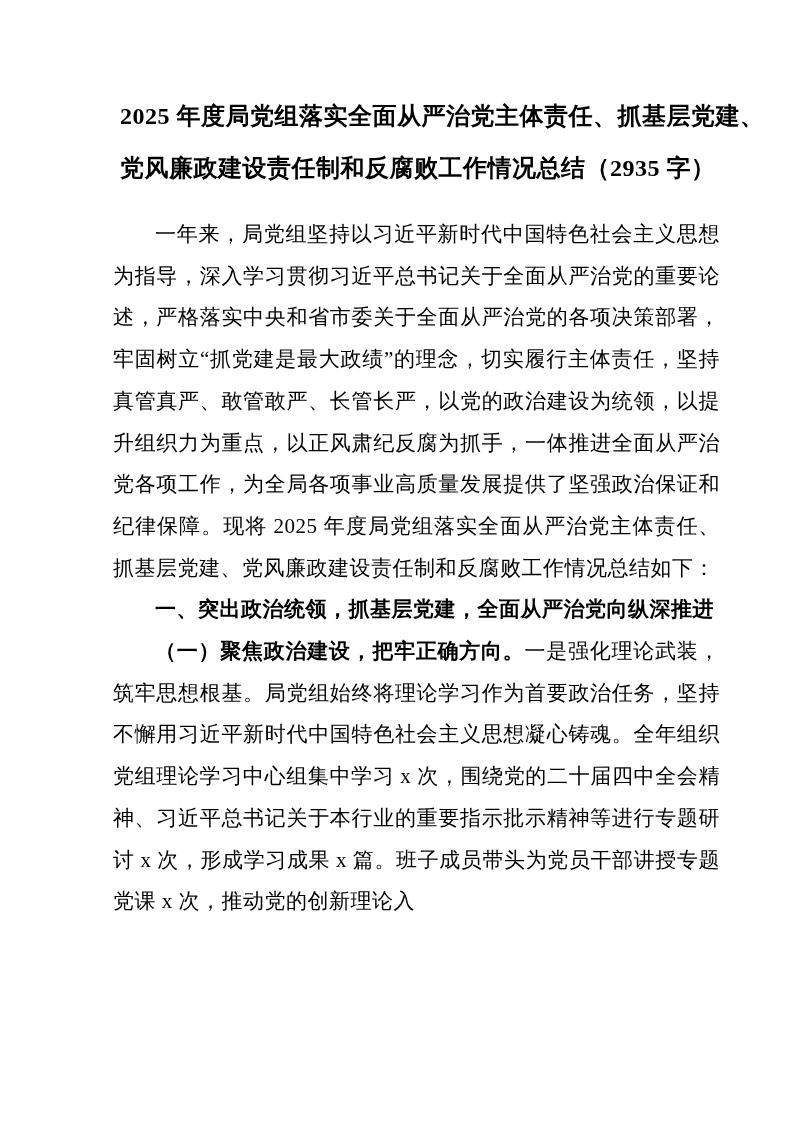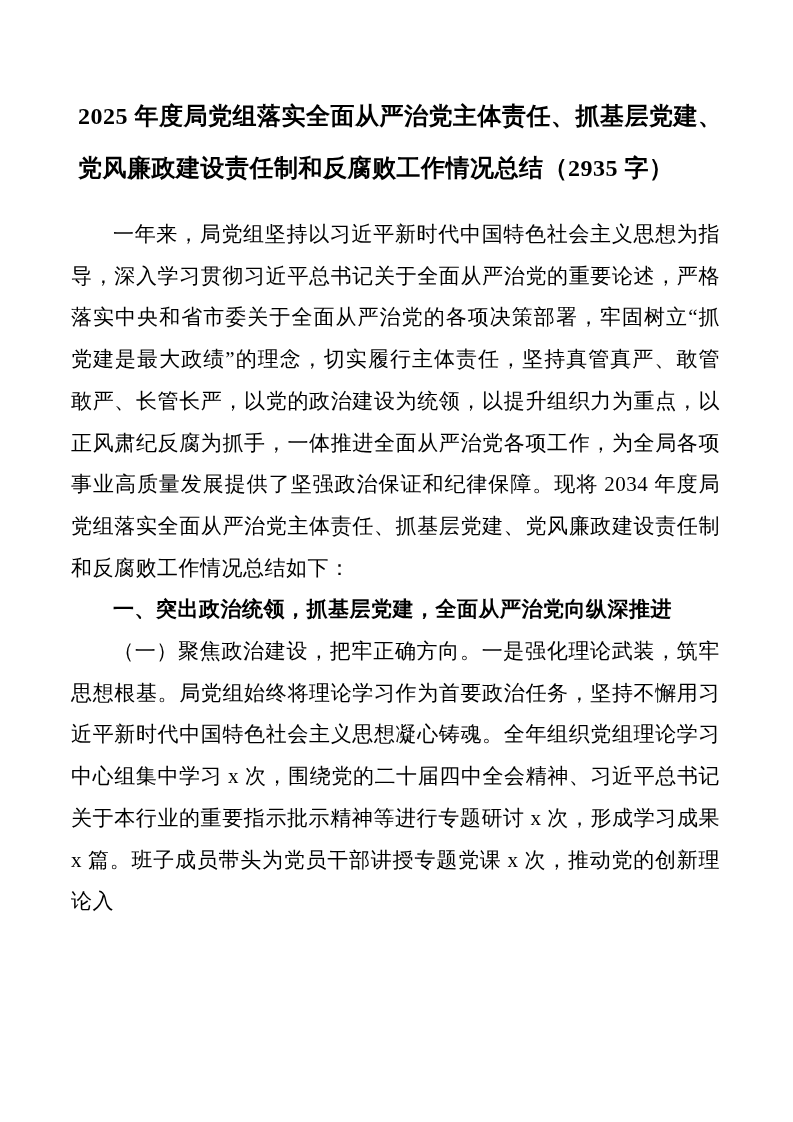--- a/index.html
+++ b/index.html
@@ -5,21 +5,21 @@
   html, body {
     margin: 0;
     padding: 0;
     background: #ffffff;
   }
   .page {
     position: relative;
     width: 793px;
     height: 932px;
     box-sizing: border-box;
-    padding: 90px 73px 0 71px;
+    padding: 90px 73px 0 113px;
     background: #ffffff;
     color: #000000;
     font-family: "Liberation Serif", "DejaVu Serif", serif;
     overflow: hidden;
   }
   .doc-title {
     margin: 0 0 20px 0;
     padding-left: 7px;
     font-size: 24px;
     line-height: 52px;
@@ -36,32 +36,32 @@
     line-height: 41.7px;
     text-align: justify;
     text-indent: 2em;
     letter-spacing: 0.5px;
     word-break: break-all;
   }
   .section-heading {
     font-weight: bold;
   }
   .lead-bold {
-    font-weight: normal;
+    font-weight: bold;
   }
 </style>
 </head>
 <body>
 
 <div class="page">
 
   <h1 class="doc-title">
     <span class="title-line">2025 年度局党组落实全面从严治党主体责任、抓基层党建、</span>
     <span class="title-line">党风廉政建设责任制和反腐败工作情况总结（2935 字）</span>
   </h1>
 
-  <p class="para">一年来，局党组坚持以习近平新时代中国特色社会主义思想为指导，深入学习贯彻习近平总书记关于全面从严治党的重要论述，严格落实中央和省市委关于全面从严治党的各项决策部署，牢固树立“抓党建是最大政绩”的理念，切实履行主体责任，坚持真管真严、敢管敢严、长管长严，以党的政治建设为统领，以提升组织力为重点，以正风肃纪反腐为抓手，一体推进全面从严治党各项工作，为全局各项事业高质量发展提供了坚强政治保证和纪律保障。现将 2034 年度局党组落实全面从严治党主体责任、抓基层党建、党风廉政建设责任制和反腐败工作情况总结如下：</p>
+  <p class="para">一年来，局党组坚持以习近平新时代中国特色社会主义思想为指导，深入学习贯彻习近平总书记关于全面从严治党的重要论述，严格落实中央和省市委关于全面从严治党的各项决策部署，牢固树立“抓党建是最大政绩”的理念，切实履行主体责任，坚持真管真严、敢管敢严、长管长严，以党的政治建设为统领，以提升组织力为重点，以正风肃纪反腐为抓手，一体推进全面从严治党各项工作，为全局各项事业高质量发展提供了坚强政治保证和纪律保障。现将 2025 年度局党组落实全面从严治党主体责任、抓基层党建、党风廉政建设责任制和反腐败工作情况总结如下：</p>
 
   <p class="para section-heading">一、突出政治统领，抓基层党建，全面从严治党向纵深推进</p>
 
   <p class="para"><span class="lead-bold">（一）聚焦政治建设，把牢正确方向。</span><span>一是强化理论武装，筑牢思想根基。局党组始终将理论学习作为首要政治任务，坚持不懈用习近平新时代中国特色社会主义思想凝心铸魂。全年组织党组理论学习中心组集中学习 x 次，围绕党的二十届四中全会精神、习近平总书记关于本行业的重要指示批示精神等进行专题研讨 x 次，形成学习成果 x 篇。班子成员带头为党员干部讲授专题党课 x 次，推动党的创新理论入</span></p>
 
 </div>
 
 </body></html>

